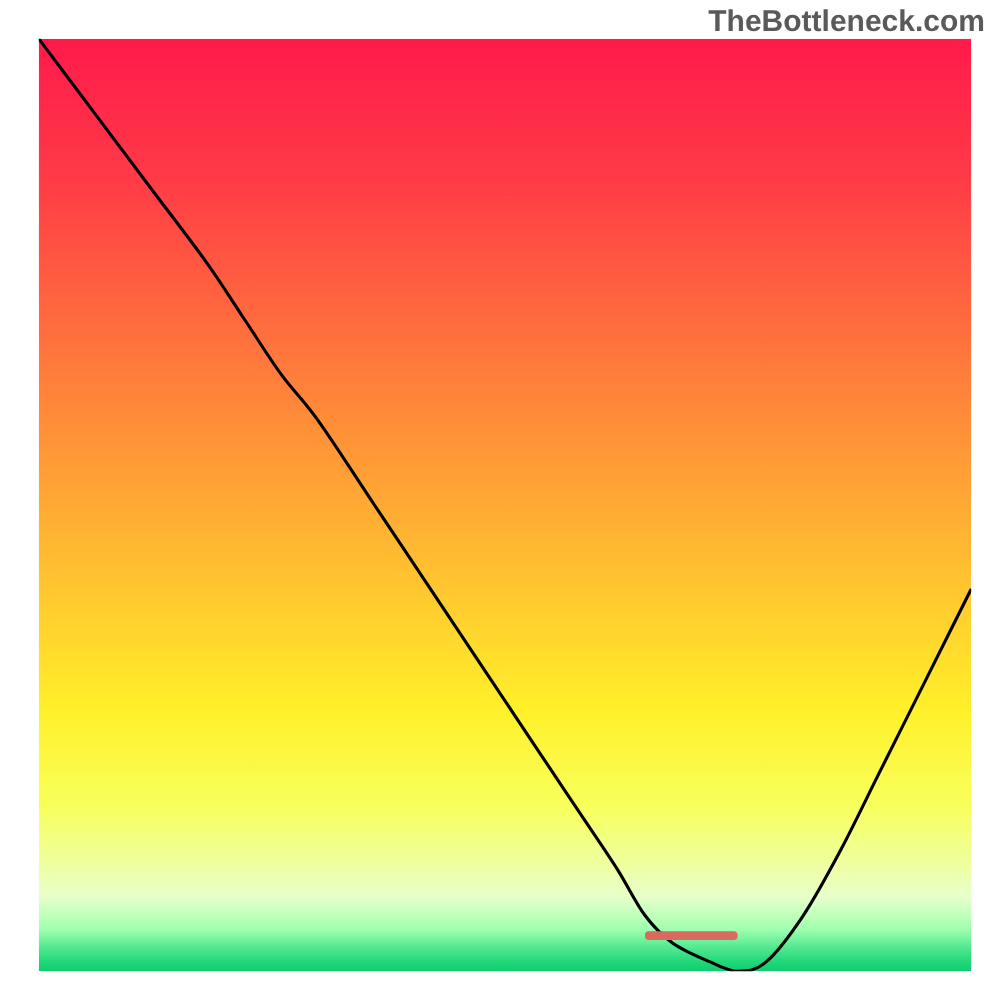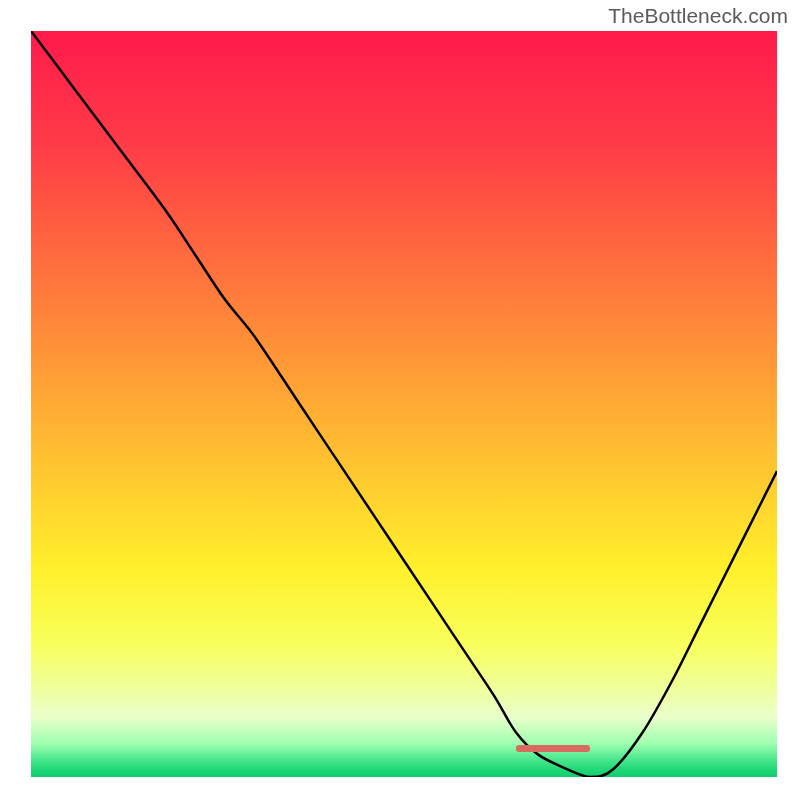--- a/index.html
+++ b/index.html
@@ -9,22 +9,22 @@
     height: 800px;
     background: #ffffff;
     font-family: Arial, sans-serif;
     position: relative;
   }
   .watermark {
     position: absolute;
     top: 4px;
     right: 12px;
     color: #5a5a5a;
-    font-size: 21px;
-    font-weight: 400;
+    font-size: 24px;
+    font-weight: 700;
   }
   .plot-area {
     position: absolute;
     left: 31px;
     top: 31px;
     width: 746px;
     height: 746px;
   }
   .marker {
     position: absolute;

